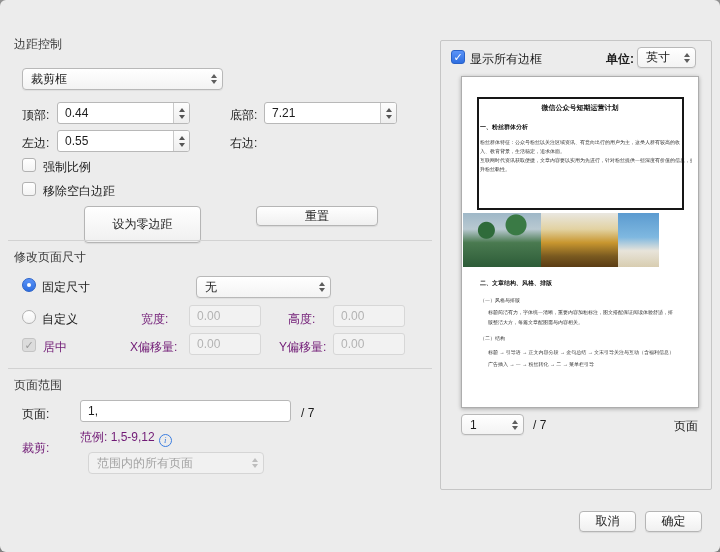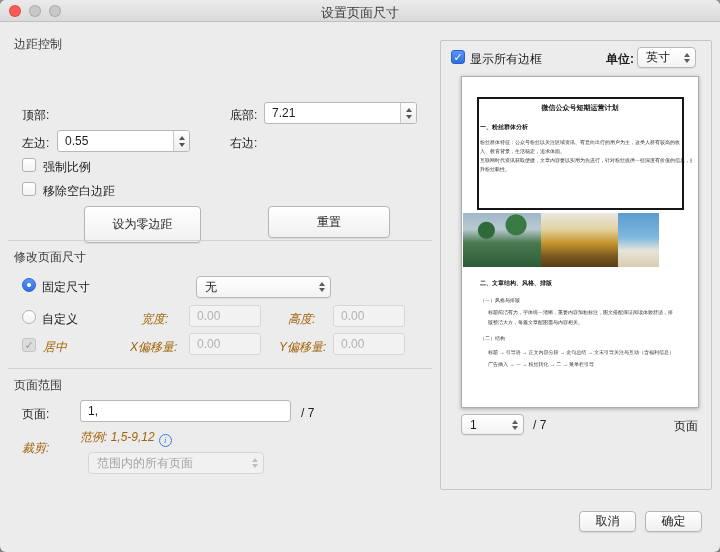--- a/index.html
+++ b/index.html
@@ -13,21 +13,21 @@
   .titlebar {
     position: absolute; top: 0; left: 0; right: 0; height: 22px;
     background: linear-gradient(#ebebeb, #dadada); border-bottom: 1px solid #c0c0c0;
   }
   .lights { position: absolute; left: 9px; top: 5px; display: flex; gap: 8px; }
   .light { width: 12px; height: 12px; border-radius: 50%; border: 1px solid rgba(0,0,0,.15); }
   .light.red { background: #fc5b57; }
   .light.dim { background: #c8c8c8; }
   .win-title { position: absolute; left: 60px; right: 60px; top: 4px; text-align: center; font-size: 13px; color: #3d3d3d; }
   .label { position: absolute; font-size: 12px; color: #1c1c1c; white-space: nowrap; }
-  .label.dis { color: #a16207; font-style: italic; }
+  .label.dis { color: #701a75; }
   .bold { font-weight: bold; }
   .sec-title { position: absolute; font-size: 12px; color: #3a3a3a; }
   .sep { position: absolute; height: 1px; background: #d2d2d2; }
 
   .popup {
     position: absolute; background: linear-gradient(#ffffff, #f3f3f3);
     border: 1px solid #b8b8b8; border-radius: 4px;
     display: flex; align-items: center; padding: 0 20px 0 8px;
     font-size: 12px; box-shadow: 0 1px 1px rgba(0,0,0,.06); white-space: nowrap; overflow: hidden;
   }
@@ -125,35 +125,41 @@
   .crop-rect { position: absolute; left: 15px; top: 20px; width: 207px; height: 113px;
     border: 2px solid #161616; }
 
   .footer-btn { width: 57px; height: 21px; top: 511px; }
 </style>
 </head>
 <body>
 
 <div class="window">
 
-  <div class="titlebar">
-    <div class="lights">
-      <span class="light red"></span>
-      <span class="light dim"></span>
-      <span class="light dim"></span>
-    </div>
-    <div class="win-title">设置页面尺寸</div>
-  </div>
 
   <div class="sec-title" style="left:14px;top:36px">边距控制</div>
 
+  <div class="popup" style="left:22px;top:68px;width:201px;height:22px">
+    <span>裁剪框</span>
+    <span class="arrows">
+        <i class="up"></i>
+        <i class="down"></i>
+      </span>
+  </div>
 
   <span class="label" style="left:22px;top:107px">顶部:</span>
+  <div class="field" style="left:57px;top:102px;width:133px;height:22px">
+    <span>0.44</span>
+    <span class="stepper">
+        <i class="up"></i>
+        <i class="down"></i>
+      </span>
+  </div>
   <span class="label" style="left:230px;top:107px">底部:</span>
-  <div class="field" style="left:264px;top:102px;width:153px;height:22px">
+  <div class="field" style="left:264px;top:102px;width:133px;height:22px">
     <span>7.21</span>
     <span class="stepper">
         <i class="up"></i>
         <i class="down"></i>
       </span>
   </div>
 
   <span class="label" style="left:22px;top:135px">左边:</span>
   <div class="field" style="left:57px;top:130px;width:133px;height:22px">
     <span>0.55</span>
@@ -164,21 +170,21 @@
   </div>
   <span class="label" style="left:230px;top:135px">右边:</span>
 
   <span class="checkbox" style="left:22px;top:158px"></span>
   <span class="label" style="left:43px;top:159px">强制比例</span>
 
   <span class="checkbox" style="left:22px;top:182px"></span>
   <span class="label" style="left:43px;top:183px">移除空白边距</span>
 
   <button class="btn" style="left:84px;top:206px;width:117px;height:37px">设为零边距</button>
-  <button class="btn" style="left:268px;top:206px;width:122px;height:32px">重置</button>
+  <button class="btn" style="left:256px;top:206px;width:122px;height:20px">重置</button>
 
   <div class="sep" style="left:8px;top:240px;width:424px"></div>
 
   <div class="sec-title" style="left:14px;top:249px">修改页面尺寸</div>
 
   <span class="radio sel" style="left:22px;top:278px"></span>
   <span class="label" style="left:42px;top:279px">固定尺寸</span>
   <div class="popup" style="left:196px;top:276px;width:135px;height:22px">
     <span>无</span>
     <span class="arrows">

